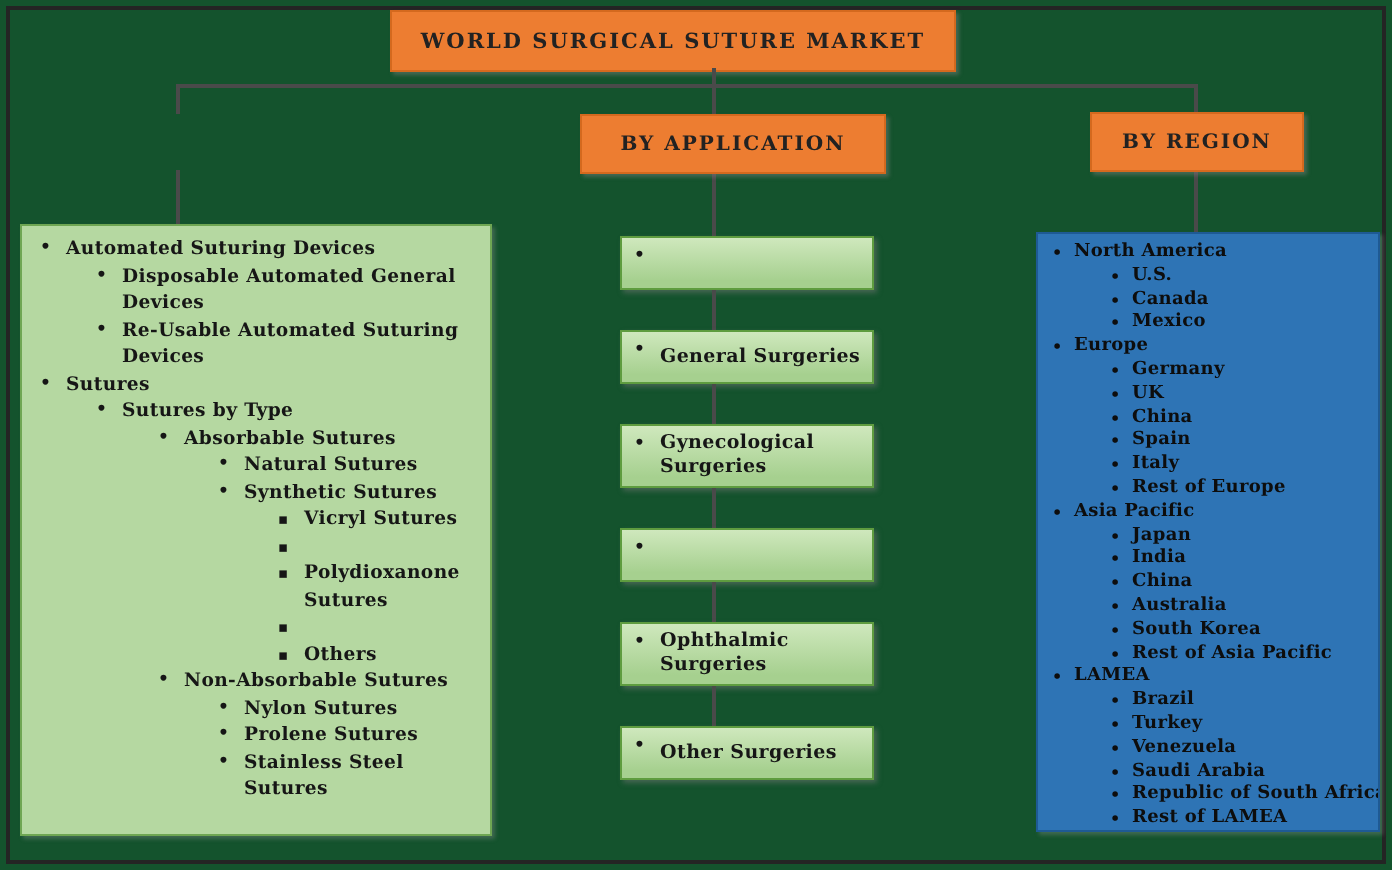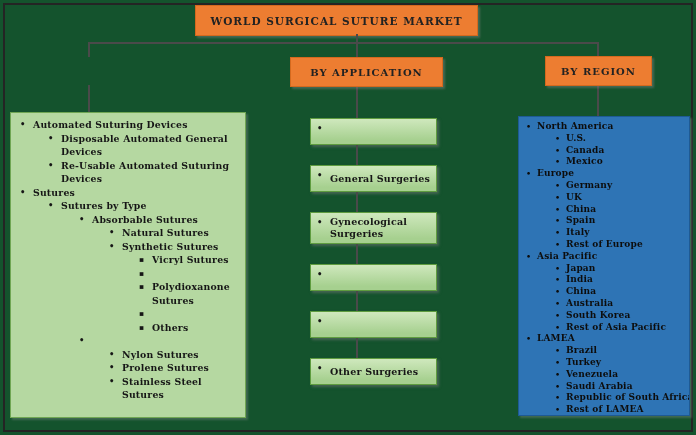--- a/index.html
+++ b/index.html
@@ -140,20 +140,21 @@
       </div>
       <div class="li lvl5">
         <span class="bul sq">▪</span>
       </div>
       <div class="li lvl5">
         <span class="bul sq">▪</span>
         <span class="tx">Others</span>
       </div>
       <div class="li lvl3">
         <span class="bul">•</span>
+        <span class="tx">Non-Absorbable Sutures</span>
       </div>
       <div class="li lvl4">
         <span class="bul">•</span>
         <span class="tx">Nylon Sutures</span>
       </div>
       <div class="li lvl4">
         <span class="bul">•</span>
         <span class="tx">Prolene Sutures</span>
       </div>
       <div class="li lvl4">
@@ -176,20 +177,21 @@
       <span class="bul">•</span>
       <span class="tx">Gynecological Surgeries</span>
     </div>
     <div class="conn"></div>
     <div class="mbox">
       <span class="bul">•</span>
     </div>
     <div class="conn"></div>
     <div class="mbox">
       <span class="bul">•</span>
+      <span class="tx">Ophthalmic Surgeries</span>
     </div>
     <div class="conn"></div>
     <div class="mbox">
       <span class="bul">•</span>
       <span class="tx">Other Surgeries</span>
     </div>
   </div>
 
   <div id="panel-region">
       <div class="li lvl1">

